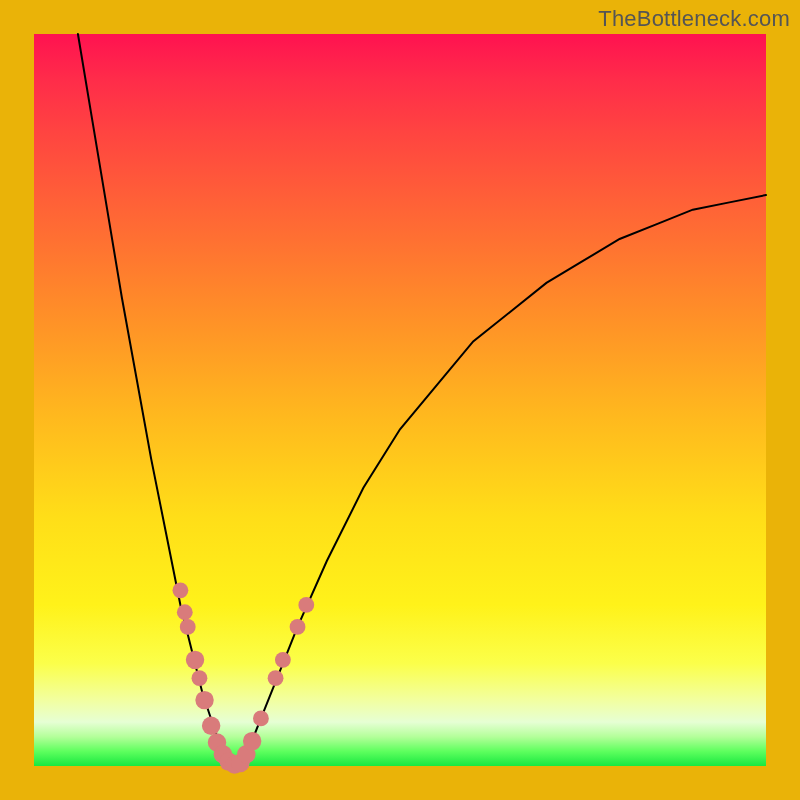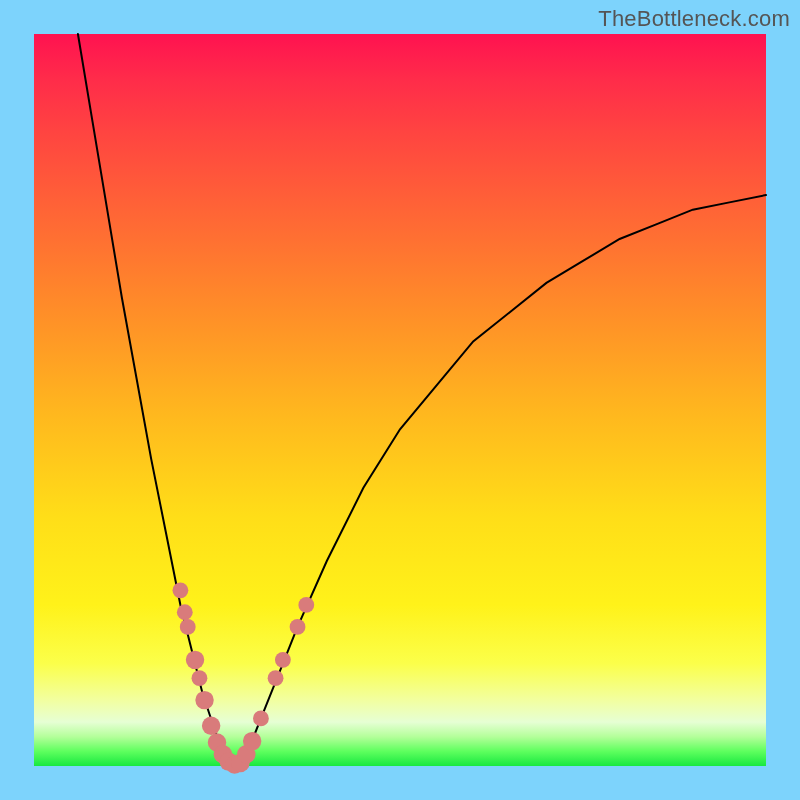--- a/index.html
+++ b/index.html
@@ -10,21 +10,21 @@
     overflow: hidden;
     background: #000;
     font-family: Arial, Helvetica, sans-serif;
   }
   .frame {
     position: absolute;
     left: 0;
     top: 0;
     width: 800px;
     height: 800px;
-    background: #7dd3fc;
+    background: #eab308;
   }
   .plot-area {
     position: absolute;
     left: 34px;
     top: 34px;
     width: 732px;
     height: 732px;
     
     background: linear-gradient(
       to bottom,

